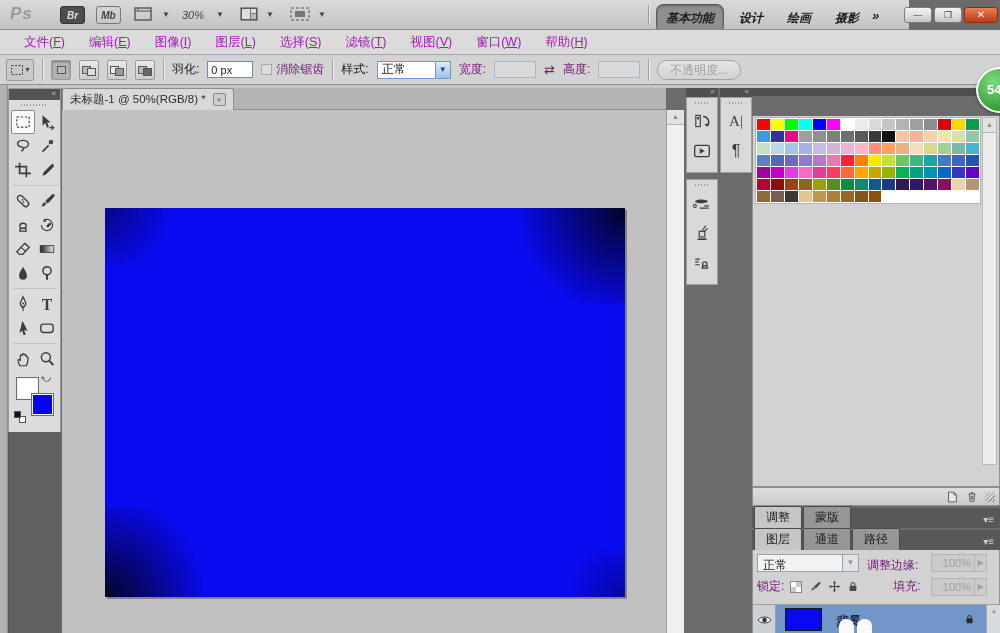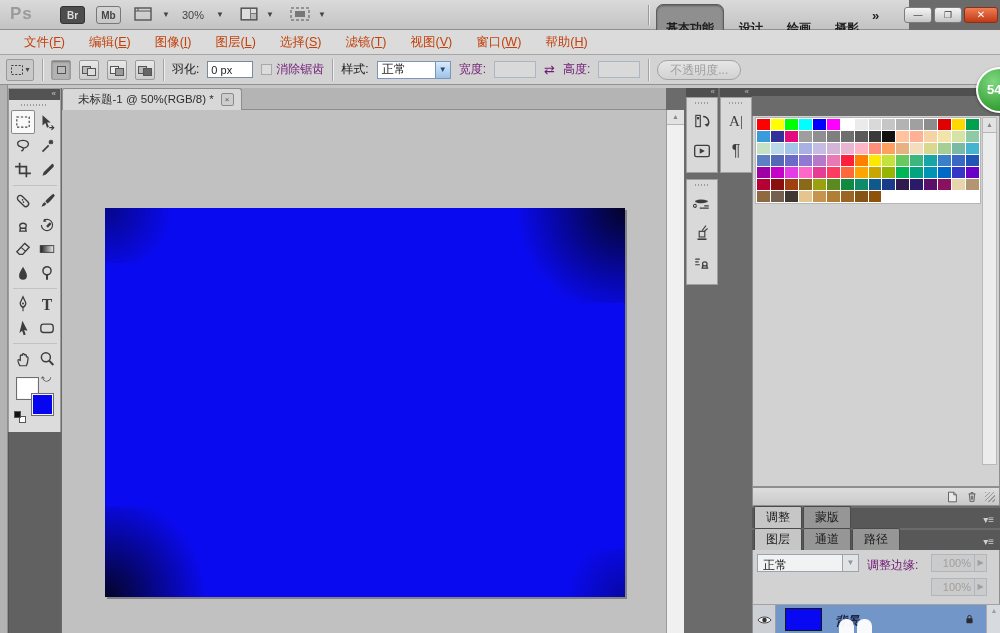--- a/index.html
+++ b/index.html
@@ -4,45 +4,45 @@
 <style>
   *{box-sizing:border-box;margin:0;padding:0;}
   html,body{background:#444;}
   #app{position:relative;width:1000px;height:633px;overflow:hidden;
        font-family:"Liberation Sans","DejaVu Sans",sans-serif;font-size:12px;
        background:#6b6b6b;user-select:none;}
   .abs{position:absolute;}
 
   
   #appbar{left:0;top:0;width:909px;height:30px;
-          background:linear-gradient(#dadada,#c3c3c3);border-bottom:1px solid #8f8f8f;}
+          background:linear-gradient(#dadada,#c3c3c3);border-bottom:1px solid #8f8f8f;font-style:italic;}
   #ps-logo{left:10px;top:4px;font-size:17px;font-weight:bold;color:#9a9a9a;letter-spacing:1px;}
   .sqbtn{position:absolute;top:6px;width:25px;height:18px;border-radius:3px;
          text-align:center;line-height:17px;font-size:10px;font-weight:bold;}
   #br-btn{left:60px;background:#4d4d4d;color:#ddd;border:1px solid #333;}
   #mb-btn{left:96px;background:transparent;color:#444;border:1px solid #777;}
   .bar-icon{position:absolute;top:6px;color:#555;}
   .dd-arrow{font-size:8px;color:#444;margin-left:4px;vertical-align:2px;}
   #zoom-level{left:182px;top:9px;font-size:11px;color:#444;}
   .vsep{position:absolute;width:1px;background:#9a9a9a;box-shadow:1px 0 0 #e9e9e9;}
   #workspace-tabs{left:656px;top:4px;display:flex;gap:6px;align-items:center;}
-  .ws-tab{padding:15px 9px;font-weight:bold;color:#1d1d1d;font-size:12px;border-radius:7px;white-space:nowrap;}
+  .ws-tab{padding:5px 9px;font-weight:bold;color:#1d1d1d;font-size:12px;border-radius:7px;white-space:nowrap;}
   .ws-tab.active{background:#8f8f8f;border:1px solid #5c5c5c;box-shadow:inset 0 1px 2px rgba(0,0,0,.35);}
   #ws-more{left:872px;top:8px;font-weight:bold;color:#222;font-size:13px;}
   #win-controls{left:904px;top:7px;display:flex;gap:2px;}
   .winbtn{width:28px;height:16px;border:1px solid #7d7d7d;border-radius:3px;
           background:linear-gradient(#f5f5f5,#c7c7c7);text-align:center;line-height:14px;
           font-size:9px;color:#333;}
   #close-btn{width:34px;background:linear-gradient(#ef7d55,#c03a16);border-color:#8a3015;
              color:#fff;font-weight:bold;font-size:10px;}
 
   
   #menubar{left:0;top:30px;width:1000px;height:25px;background:#dbdbdb;
            border-bottom:1px solid #a6a6a6;display:flex;align-items:center;padding-left:12px;}
-  .menu-item{padding:0 12px;font-size:12.5px;color:#c2410c;line-height:24px;white-space:nowrap;}
+  .menu-item{padding:0 12px;font-size:12.5px;color:#a21caf;line-height:24px;white-space:nowrap;}
 
   
   #optionsbar{left:0;top:55px;width:1000px;height:30px;background:#d3d3d3;
               border-bottom:1px solid #919191;display:flex;align-items:center;gap:8px;padding-left:6px;}
   .opt-sep{width:1px;height:22px;background:#a3a3a3;box-shadow:1px 0 0 #eee;}
   #tool-preview{width:28px;height:22px;background:#c9c9c9;border:1px solid #9a9a9a;
                 border-radius:2px;display:flex;align-items:center;justify-content:center;gap:1px;}
   .boolbtn{width:20px;height:20px;border:1px solid #9a9a9a;border-radius:2px;
            background:linear-gradient(#e9e9e9,#cdcdcd);display:flex;align-items:center;justify-content:center;}
   .boolbtn.pressed{background:#b3b3b3;box-shadow:inset 0 1px 2px rgba(0,0,0,.35);}
@@ -81,21 +81,21 @@
   #default-colors .w{position:absolute;right:0;bottom:0;width:7px;height:7px;background:#fff;border:1px solid #555;}
   #default-colors .b{position:absolute;left:0;top:0;width:7px;height:7px;background:#111;border:1px solid #555;}
   #swap-colors{position:absolute;left:34px;top:2px;font-size:10px;color:#444;transform:rotate(90deg);}
   #toolbar-below{left:8px;top:432px;width:53px;height:201px;background:#616161;border-left:1px solid #555;}
 
   
   #tabbar{left:62px;top:88px;width:604px;height:22px;background:#b4b4b4;border-bottom:1px solid #8d8d8d;}
   #doc-tab{position:absolute;left:0;top:0;height:22px;background:#d8d8d8;
            border:1px solid #8d8d8d;border-bottom:none;border-radius:3px 3px 0 0;
            display:flex;align-items:center;padding:0 7px;gap:7px;}
-  #doc-tab .t{font-size:11.5px;color:#2e2e2e;white-space:nowrap;margin-left:8px;}
+  #doc-tab .t{font-size:11.5px;color:#2e2e2e;white-space:nowrap;}
   #tab-close{width:13px;height:13px;border:1px solid #8a8a8a;background:#cdcdcd;border-radius:2px;
              font-size:8px;line-height:11px;text-align:center;color:#555;}
   #docarea{left:62px;top:110px;width:604px;height:523px;background:#c1c1c1;overflow:hidden;}
   #canvas{position:absolute;left:43px;top:98px;width:520px;height:389px;background:#0a0af0;
           box-shadow:2px 2px 0 rgba(90,90,90,.6);}
   .vig{position:absolute;}
   #vig-tr{right:0;top:0;width:130px;height:95px;
           background:radial-gradient(circle at 100% 0%,rgba(3,3,28,.95) 0%,rgba(3,3,28,0) 68%);}
   #vig-bl{left:0;bottom:0;width:120px;height:90px;
           background:radial-gradient(circle at 0% 100%,rgba(3,3,28,.95) 0%,rgba(3,3,28,0) 68%);}
@@ -623,20 +623,43 @@
     </div>
 
   <div id="layers-body" class="abs">
     <div id="blend-select">
       <span class="val">正常</span>
       <span class="arrow">▼</span>
     </div>
     <span class="abs dis" style="left:114px;top:7px;">调整边缘:</span>
     <div class="numbox" style="left:178px;top:4px;width:44px;">100%</div>
     <div class="spin" style="left:222px;top:4px;">▶</div>
+    <div id="lock-row">
+      <span class="dis">锁定:</span>
+      <span class="lockicon">
+          <span id="checker"></span>
+        </span>
+      <span class="lockicon">
+        <svg width="13" height="13" viewBox="0 0 16 16">
+            <path d="M13 2 C10 4 7.5 6.5 6 8.5 L8 10.5 C10 9 12.5 6.5 14.5 3.5 Z M5.5 9 C4 9.5 3.5 11 2.8 12.8 C4.8 12.2 6.3 11.8 7 10.5 Z" fill="#4a4a4a"></path>
+          </svg>
+      </span>
+      <span class="lockicon">
+        <svg width="13" height="13" viewBox="0 0 16 16">
+            <path d="M8 1 L10 4 H6 Z M8 15 L6 12 h4 Z M1 8 L4 6 v4 Z M15 8 L12 6 v4 Z M7.3 4 h1.4 v8 h-1.4 Z M4 7.3 h8 v1.4 h-8 Z" fill="#4a4a4a"></path>
+          </svg>
+      </span>
+      <span class="lockicon">
+        <svg width="12" height="13" viewBox="0 0 16 16">
+            <rect x="3.5" y="7" width="9" height="7" rx="1" fill="#4a4a4a"></rect>
+            <path d="M5.5 7 V5.2 a2.5 2.5 0 0 1 5 0 V7" fill="none" stroke="#4a4a4a" stroke-width="1.4"></path>
+          </svg>
+      </span>
+      <span class="dis" style="margin-left:28px;">填充:</span>
+    </div>
     <div class="numbox" style="left:178px;top:28px;width:44px;">100%</div>
     <div class="spin" style="left:222px;top:28px;">▶</div>
 
     <div id="layer-row">
       <div id="eye-box">
         <svg width="15" height="12" viewBox="0 0 16 12">
             <path d="M1 6 C4 1.8 12 1.8 15 6 C12 10.2 4 10.2 1 6 Z" fill="#f5f5f5" stroke="#333"></path>
             <circle cx="8" cy="6" r="2.4" fill="#333"></circle>
           </svg>
       </div>

